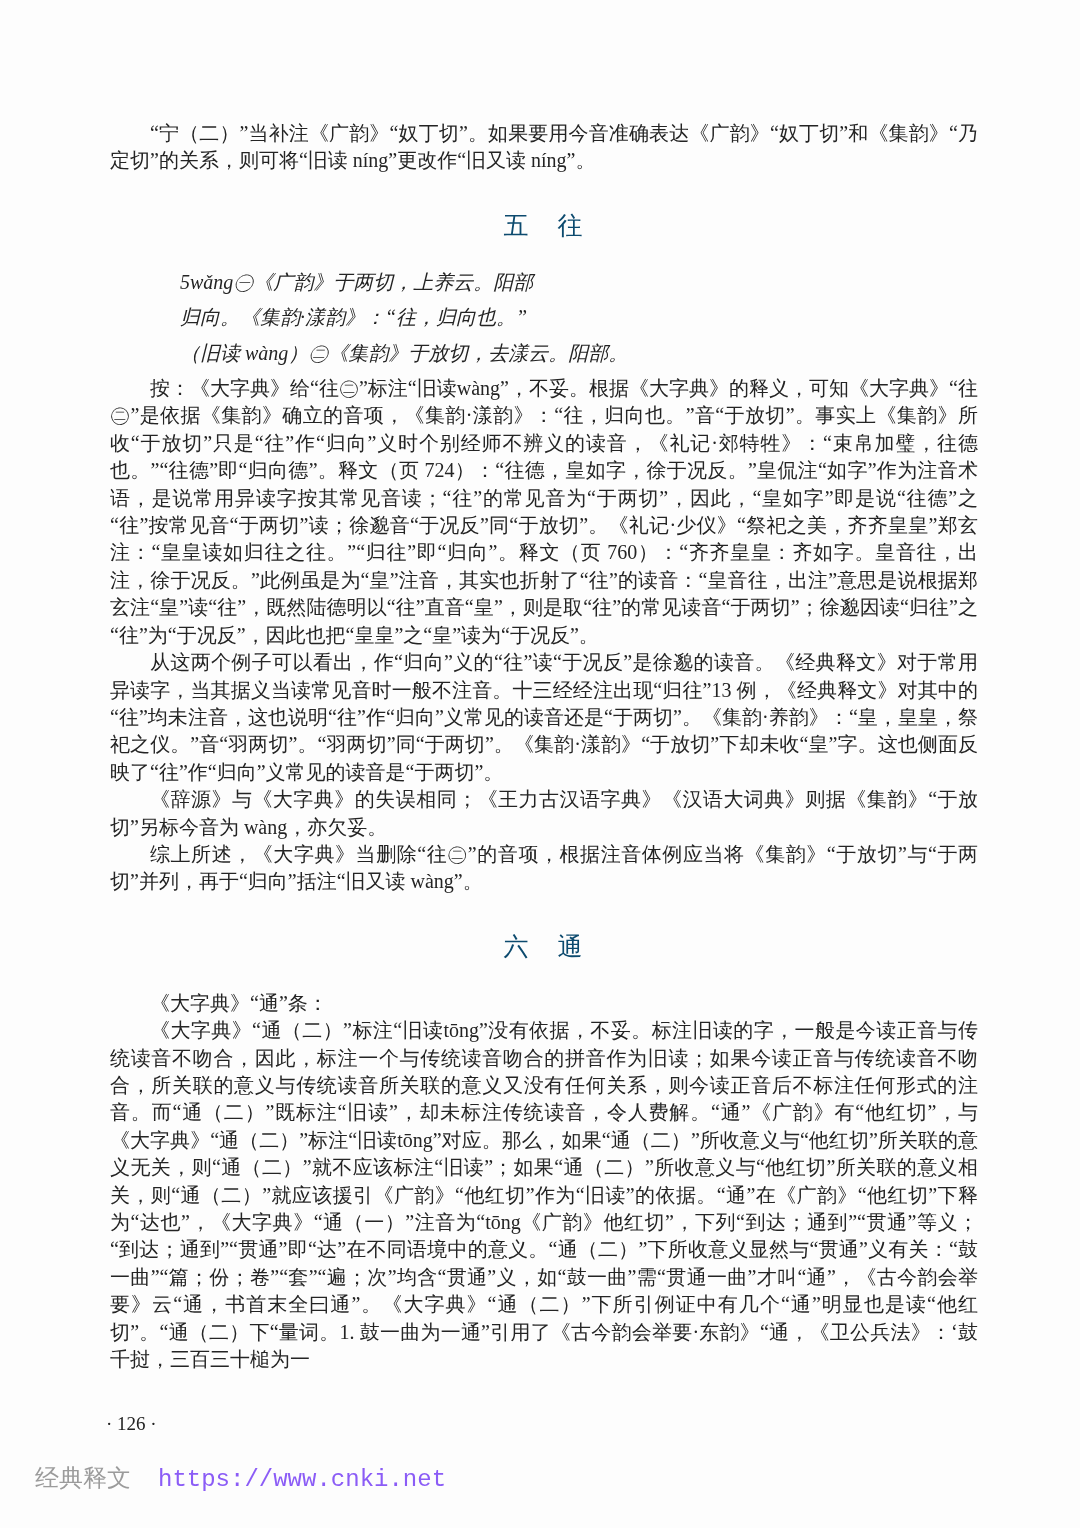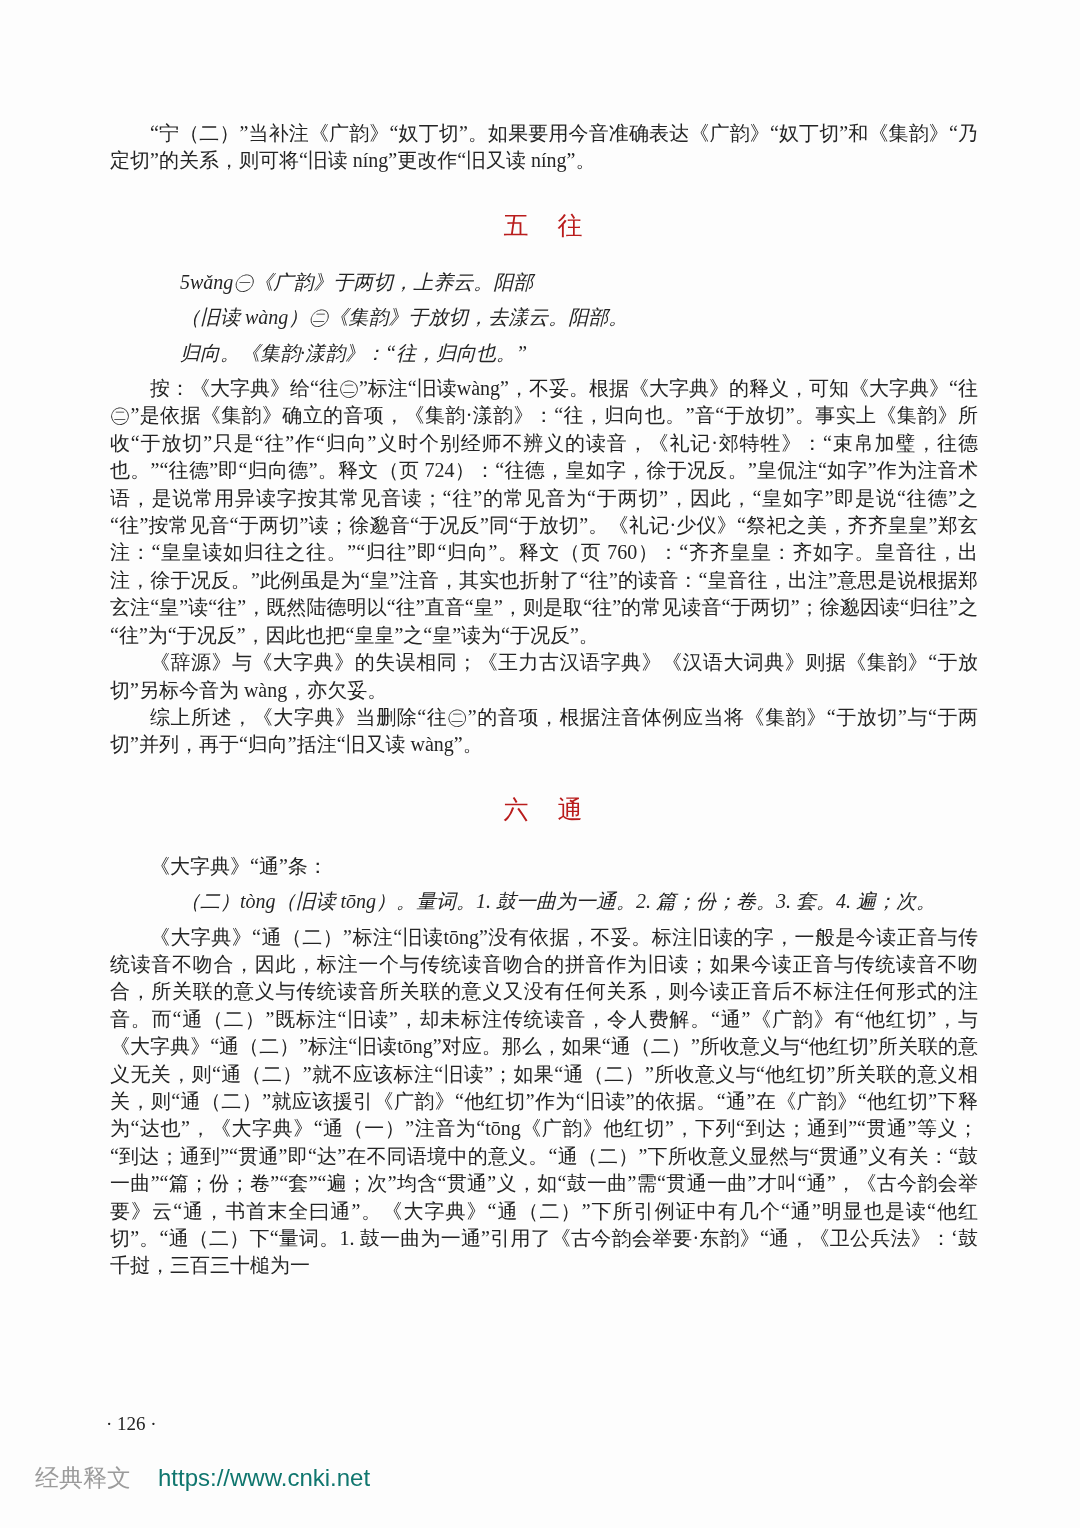--- a/index.html
+++ b/index.html
@@ -27,21 +27,21 @@
     text-indent:2em;
   }
   .sec-heading{
     margin:34px 0 26px 0;
     font-size:25px;
     line-height:34px;
     font-weight:400;
     text-align:center;
     text-indent:0;
     letter-spacing:2px;
-    color:#b91c1c;
+    color:#0c4a6e;
     font-family:"Liberation Serif","DejaVu Serif",serif;
   }
   .entry-line{
     margin:8px;
     padding-left:3.1em;
     font-style:italic;          
     text-indent:0;
   }
   .page-number{
     position:absolute;
@@ -53,46 +53,47 @@
   .watermark{
     position:absolute;
     left:35px;top:1462px;
     font-family:"Liberation Sans","DejaVu Sans",sans-serif;
     font-size:24px;line-height:32px;
     color:#9b9b9b;
     white-space:nowrap;
   }
   .watermark .url{
     margin-left:27px;
-    color:#0f766e;
+    color:#8b5cf6;
+    font-family:Liberation Mono, monospace;
   }
 </style>
 </head>
 <body>
 
 <div class="page">
 
   <main class="text-col">
 
     <p class="para">“宁（二）”当补注《广韵》“奴丁切”。如果要用今音准确表达《广韵》“奴丁切”和《集韵》“乃定切”的关系，则可将“旧读 níng”更改作“旧又读 níng”。</p>
 
     <h2 class="sec-heading">五　往</h2>
 
     <p class="entry-line">5wǎng㊀《广韵》于两切，上养云。阳部</p>
+    <p class="entry-line">归向。《集韵·漾韵》：“往，归向也。”</p>
     <p class="entry-line">（旧读 wàng）㊁《集韵》于放切，去漾云。阳部。</p>
-    <p class="entry-line">归向。《集韵·漾韵》：“往，归向也。”</p>
 
     <p class="para">按：《大字典》给“往㊁”标注“旧读wàng”，不妥。根据《大字典》的释义，可知《大字典》“往㊁”是依据《集韵》确立的音项，《集韵·漾韵》：“往，归向也。”音“于放切”。事实上《集韵》所收“于放切”只是“往”作“归向”义时个别经师不辨义的读音，《礼记·郊特牲》：“束帛加璧，往德也。”“往德”即“归向德”。释文（页 724）：“往德，皇如字，徐于况反。”皇侃注“如字”作为注音术语，是说常用异读字按其常见音读；“往”的常见音为“于两切”，因此，“皇如字”即是说“往德”之“往”按常见音“于两切”读；徐邈音“于况反”同“于放切”。《礼记·少仪》“祭祀之美，齐齐皇皇”郑玄注：“皇皇读如归往之往。”“归往”即“归向”。释文（页 760）：“齐齐皇皇：齐如字。皇音往，出注，徐于况反。”此例虽是为“皇”注音，其实也折射了“往”的读音：“皇音往，出注”意思是说根据郑玄注“皇”读“往”，既然陆德明以“往”直音“皇”，则是取“往”的常见读音“于两切”；徐邈因读“归往”之“往”为“于况反”，因此也把“皇皇”之“皇”读为“于况反”。</p>
+    <p class="para">从这两个例子可以看出，作“归向”义的“往”读“于况反”是徐邈的读音。《经典释文》对于常用异读字，当其据义当读常见音时一般不注音。十三经经注出现“归往”13 例，《经典释文》对其中的“往”均未注音，这也说明“往”作“归向”义常见的读音还是“于两切”。《集韵·养韵》：“皇，皇皇，祭祀之仪。”音“羽两切”。“羽两切”同“于两切”。《集韵·漾韵》“于放切”下却未收“皇”字。这也侧面反映了“往”作“归向”义常见的读音是“于两切”。</p>
     <p class="para">《辞源》与《大字典》的失误相同；《王力古汉语字典》《汉语大词典》则据《集韵》“于放切”另标今音为 wàng，亦欠妥。</p>
     <p class="para">综上所述，《大字典》当删除“往㊁”的音项，根据注音体例应当将《集韵》“于放切”与“于两切”并列，再于“归向”括注“旧又读 wàng”。</p>
 
     <h2 class="sec-heading">六　通</h2>
 
     <p class="para">《大字典》“通”条：</p>
-    <p class="entry-line">（二）tòng（旧读 tōng）。量词。1. 鼓一曲为一通。2. 篇；份；卷。3. 套。4. 遍；次。</p>
 
     <p class="para">《大字典》“通（二）”标注“旧读tōng”没有依据，不妥。标注旧读的字，一般是今读正音与传统读音不吻合，因此，标注一个与传统读音吻合的拼音作为旧读；如果今读正音与传统读音不吻合，所关联的意义与传统读音所关联的意义又没有任何关系，则今读正音后不标注任何形式的注音。而“通（二）”既标注“旧读”，却未标注传统读音，令人费解。“通”《广韵》有“他红切”，与《大字典》“通（二）”标注“旧读tōng”对应。那么，如果“通（二）”所收意义与“他红切”所关联的意义无关，则“通（二）”就不应该标注“旧读”；如果“通（二）”所收意义与“他红切”所关联的意义相关，则“通（二）”就应该援引《广韵》“他红切”作为“旧读”的依据。“通”在《广韵》“他红切”下释为“达也”，《大字典》“通（一）”注音为“tōng《广韵》他红切”，下列“到达；通到”“贯通”等义；“到达；通到”“贯通”即“达”在不同语境中的意义。“通（二）”下所收意义显然与“贯通”义有关：“鼓一曲”“篇；份；卷”“套”“遍；次”均含“贯通”义，如“鼓一曲”需“贯通一曲”才叫“通”，《古今韵会举要》云“通，书首末全曰通”。《大字典》“通（二）”下所引例证中有几个“通”明显也是读“他红切”。“通（二）下“量词。1. 鼓一曲为一通”引用了《古今韵会举要·东韵》“通，《卫公兵法》：‘鼓千挝，三百三十槌为一</p>
 
   </main>
 
   <div class="page-number">· 126 ·</div>
 
   <div class="watermark">
     <span>经典释文</span><span class="url">https://www.cnki.net</span>
   </div>

